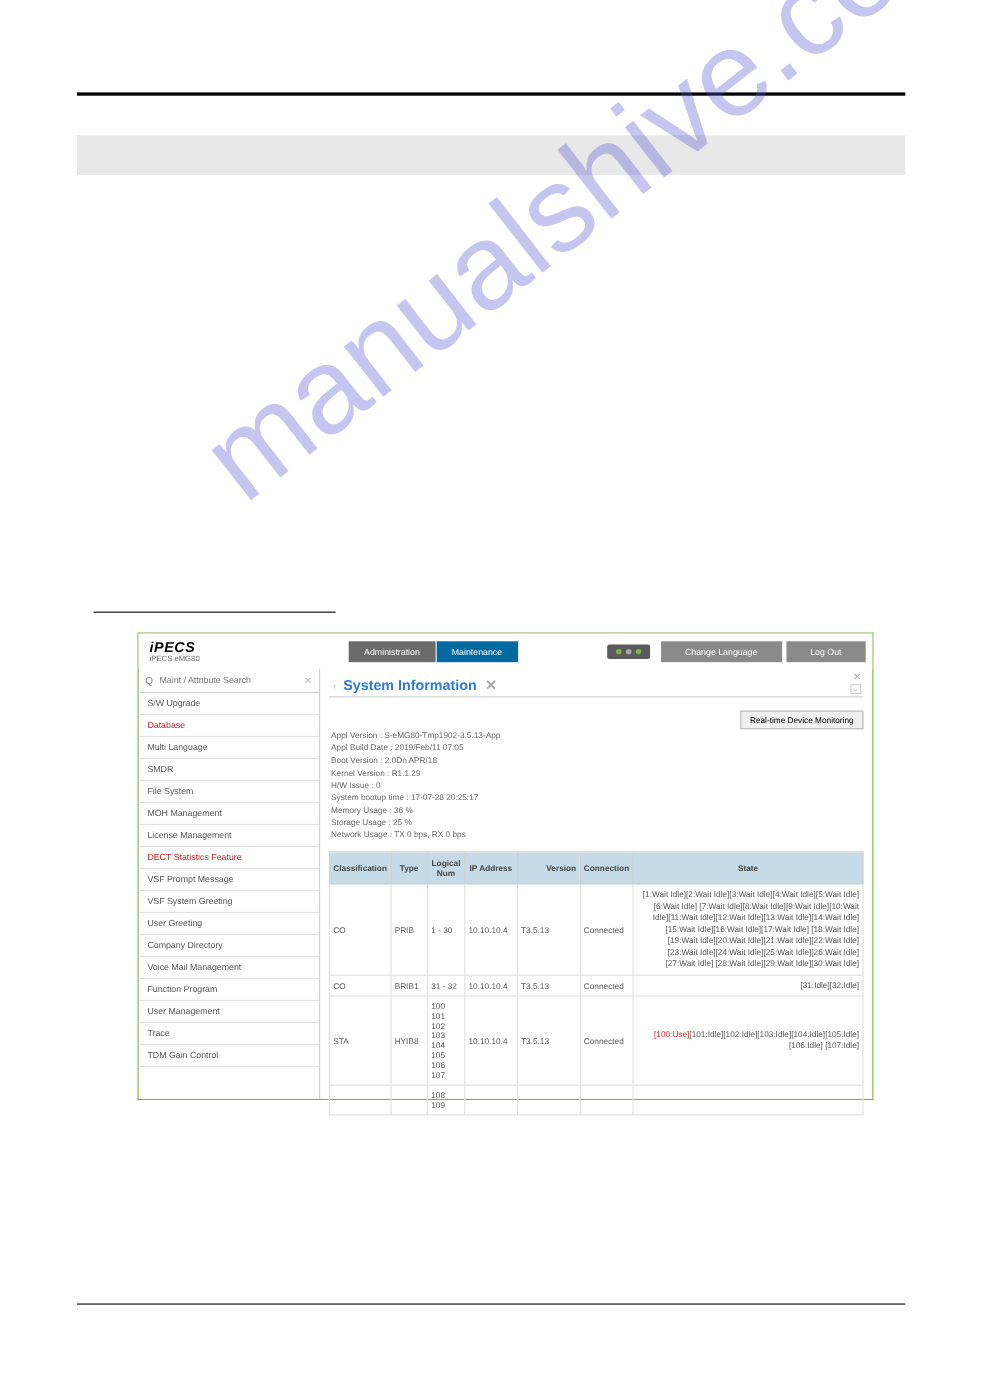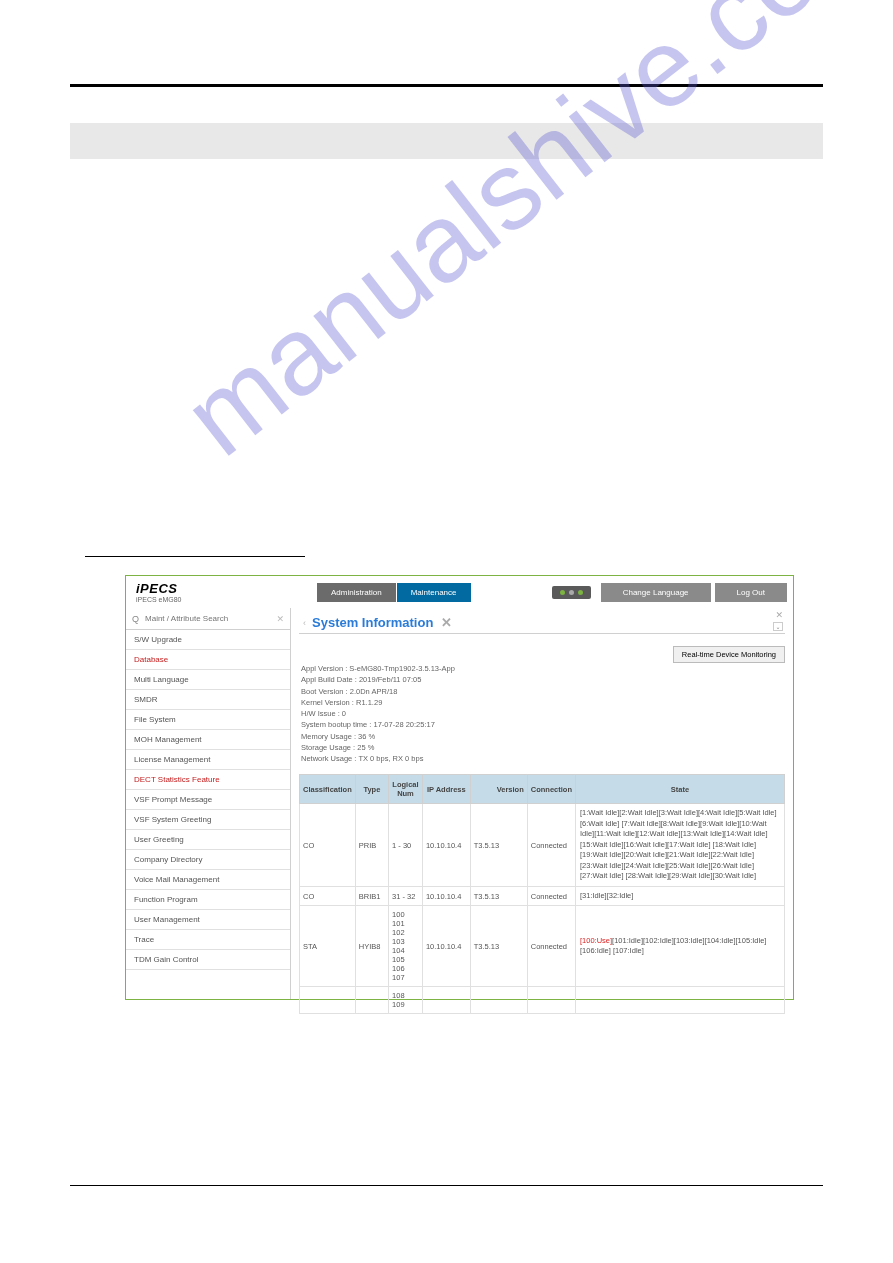--- a/index.html
+++ b/index.html
@@ -43,21 +43,21 @@
     .tab-x { color: #aaa; margin-left: 4px; cursor: pointer; }
     .close-x { position: absolute; top: 2px; right: 10px; color: #aaa; font-size: 9px; cursor: pointer; }
     .dropdown-ind { position: absolute; top: 14px; right: 10px; border: 1px solid #ccc; width: 10px; height: 9px; font-size: 6px; text-align: center; line-height: 8px; color: #888; }
     
     .realtime-btn { float: right; background: #f0f0f0; border: 1px solid #bbb; padding: 3px 8px; font-size: 7.5px; cursor: pointer; margin-top: 6px; }
     .sysinfo { clear: both; margin-top: 22px; margin-left: 2px; color: #666; line-height: 1.5; font-size: 7.5px; }
     
     .data-table { width: 100%; border-collapse: collapse; margin-top: 10px; font-size: 7.5px; }
     .data-table th { background: #c5dce8; padding: 5px 3px; border: 1px solid #d0d0d0; font-weight: bold; color: #444; text-align: center; }
     .data-table td { padding: 4px 3px; border: 1px solid #e0e0e0; text-align: left; vertical-align: middle; color: #555; }
-    .data-table td.state-col { text-align: left; padding-left: 4px; line-height: 1.4; }
+    .data-table td.state-col { text-align: right; padding-left: 4px; line-height: 1.4; }
     .red-text { color: #d22; }
     
     .page-bottom-rule { position: absolute; top: 1185px; left: 70px; right: 70px; height: 1px; background: #000; }
   </style>
 </head>
 <body>
 
 <div class="page-top-rule"></div>
 <div class="page-gray-bar"></div>
 <div class="section-underline"></div>

